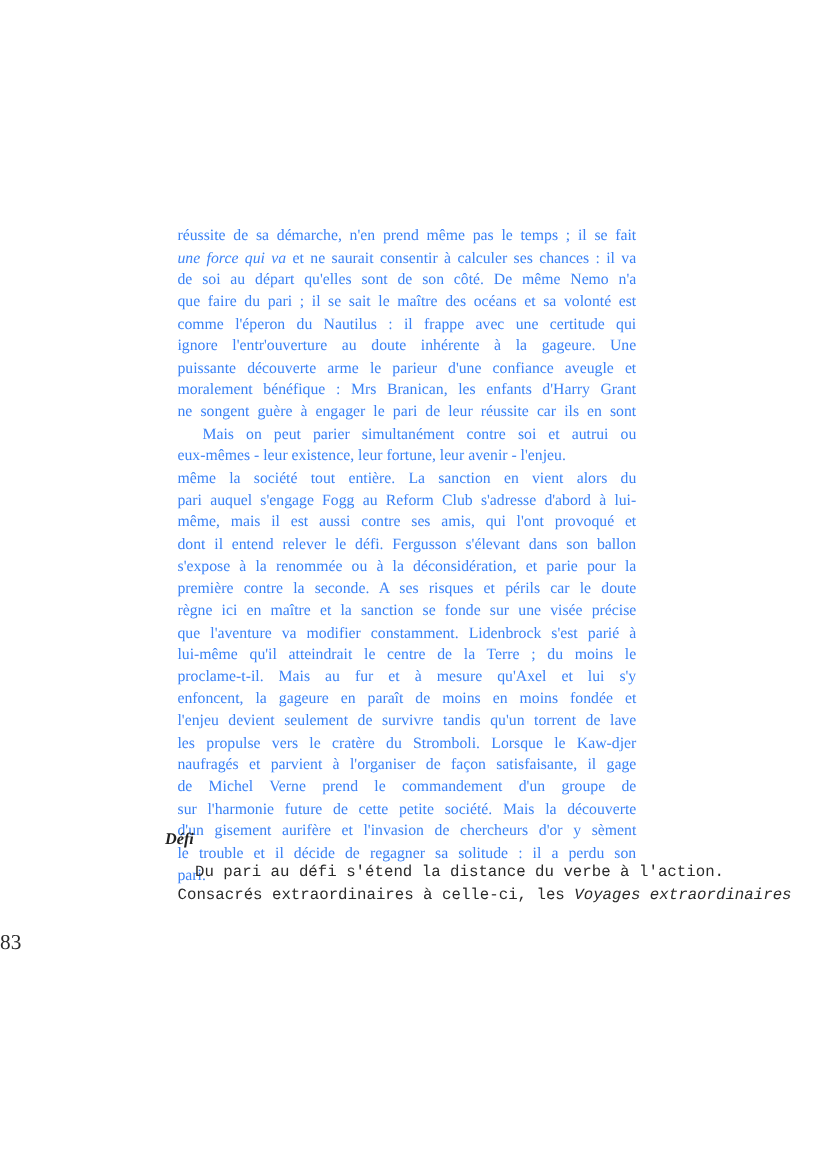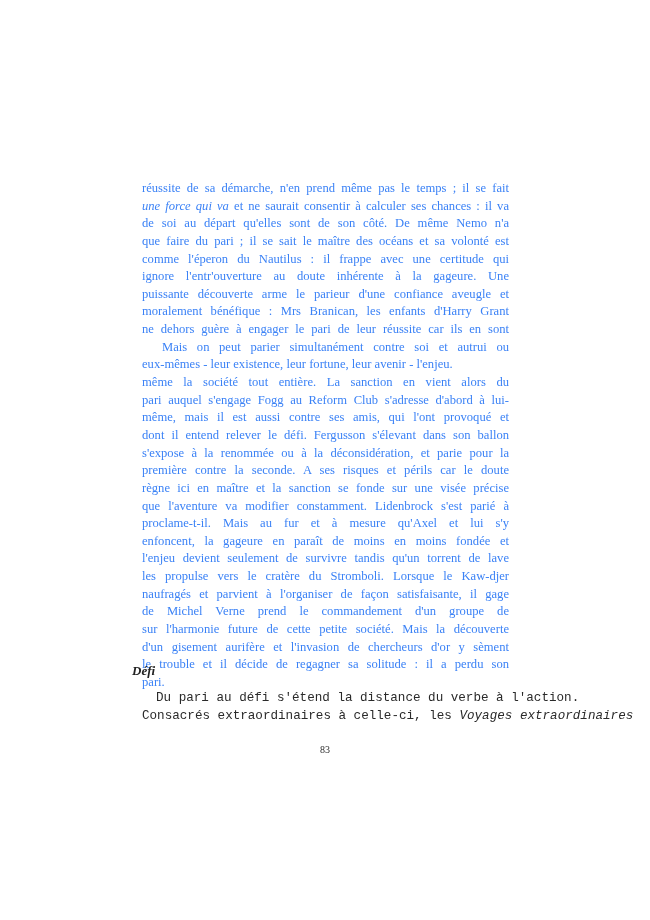--- a/index.html
+++ b/index.html
@@ -9,46 +9,47 @@
     font-family: "Liberation Serif", "DejaVu Serif", serif;
     font-size: 12.6px; line-height: 17.65px; color: #3b82f6;
   }
   .line { display: block; white-space: nowrap; text-align: justify; text-align-last: justify; height: 17.65px; }
   .line.last { text-align-last: left; }
   .indent { padding-left: 20px; }
   .indent-s { padding-left: 14px; }
   i { font-style: italic; }
   .heading { position: absolute; left: 132px; top: 663px; font-family: "Liberation Serif", serif; font-size: 13px; font-weight: bold; font-style: italic; color: #222; }
   .para2 { position: absolute; left: 142px; top: 690px; width: 367px; font-family: Liberation Mono, monospace; font-size: 12.6px; line-height: 17.65px; color: #2a2a2a; }
-  .pagenum { position: absolute; left: 0; width: 650px; top: 744px; text-align: center; font-family: "Liberation Serif", serif; font-size: 10px; color: #2a2a2a; }
+  .pagenum { position: absolute; left: 0; width: 650px; top: 744px; text-align: left; font-family: "Liberation Serif", serif; font-size: 17px; color: #2a2a2a; }
 </style>
 </head>
 <body>
 
 <div class="page">
   <span class="line">réussite de sa démarche, n'en prend même pas le temps ; il se fait</span>
   <span class="line"><i>une force qui va</i> <span>et ne saurait consentir à calculer ses chances : il va</span></span>
   <span class="line">de soi au départ qu'elles sont de son côté. De même Nemo n'a</span>
   <span class="line">que faire du pari ; il se sait le maître des océans et sa volonté est</span>
   <span class="line">comme l'éperon du Nautilus : il frappe avec une certitude qui</span>
   <span class="line">ignore l'entr'ouverture au doute inhérente à la gageure. Une</span>
   <span class="line">puissante découverte arme le parieur d'une confiance aveugle et</span>
   <span class="line">moralement bénéfique : Mrs Branican, les enfants d'Harry Grant</span>
-  <span class="line">ne dehors guère à engager le pari de leur réussite car ils en sont</span>
+  <span class="line">ne songent guère à engager le pari de leur réussite car ils en sont</span>
   <span class="line indent">Mais on peut parier simultanément contre soi et autrui ou</span>
 
   <span class="line last">eux-mêmes - leur existence, leur fortune, leur avenir - l'enjeu.</span>
   <span class="line">même la société tout entière. La sanction en vient alors du</span>
   <span class="line">pari auquel s'engage Fogg au Reform Club s'adresse d'abord à lui-</span>
   <span class="line">même, mais il est aussi contre ses amis, qui l'ont provoqué et</span>
   <span class="line">dont il entend relever le défi. Fergusson s'élevant dans son ballon</span>
   <span class="line">s'expose à la renommée ou à la déconsidération, et parie pour la</span>
   <span class="line">première contre la seconde. A ses risques et périls car le doute</span>
   <span class="line">règne ici en maître et la sanction se fonde sur une visée précise</span>
   <span class="line">que l'aventure va modifier constamment. Lidenbrock s'est parié à</span>
+  <span class="line">lui-même qu'il atteindrait le centre de la Terre ; du moins le</span>
   <span class="line">proclame-t-il. Mais au fur et à mesure qu'Axel et lui s'y</span>
   <span class="line">enfoncent, la gageure en paraît de moins en moins fondée et</span>
   <span class="line">l'enjeu devient seulement de survivre tandis qu'un torrent de lave</span>
   <span class="line">les propulse vers le cratère du Stromboli. Lorsque le Kaw-djer</span>
   <span class="line">naufragés et parvient à l'organiser de façon satisfaisante, il gage</span>
   <span class="line">de Michel Verne prend le commandement d'un groupe de</span>
   <span class="line">sur l'harmonie future de cette petite société. Mais la découverte</span>
   <span class="line">d'un gisement aurifère et l'invasion de chercheurs d'or y sèment</span>
   <span class="line">le trouble et il décide de regagner sa solitude : il a perdu son</span>
   <span class="line last">pari.</span>

